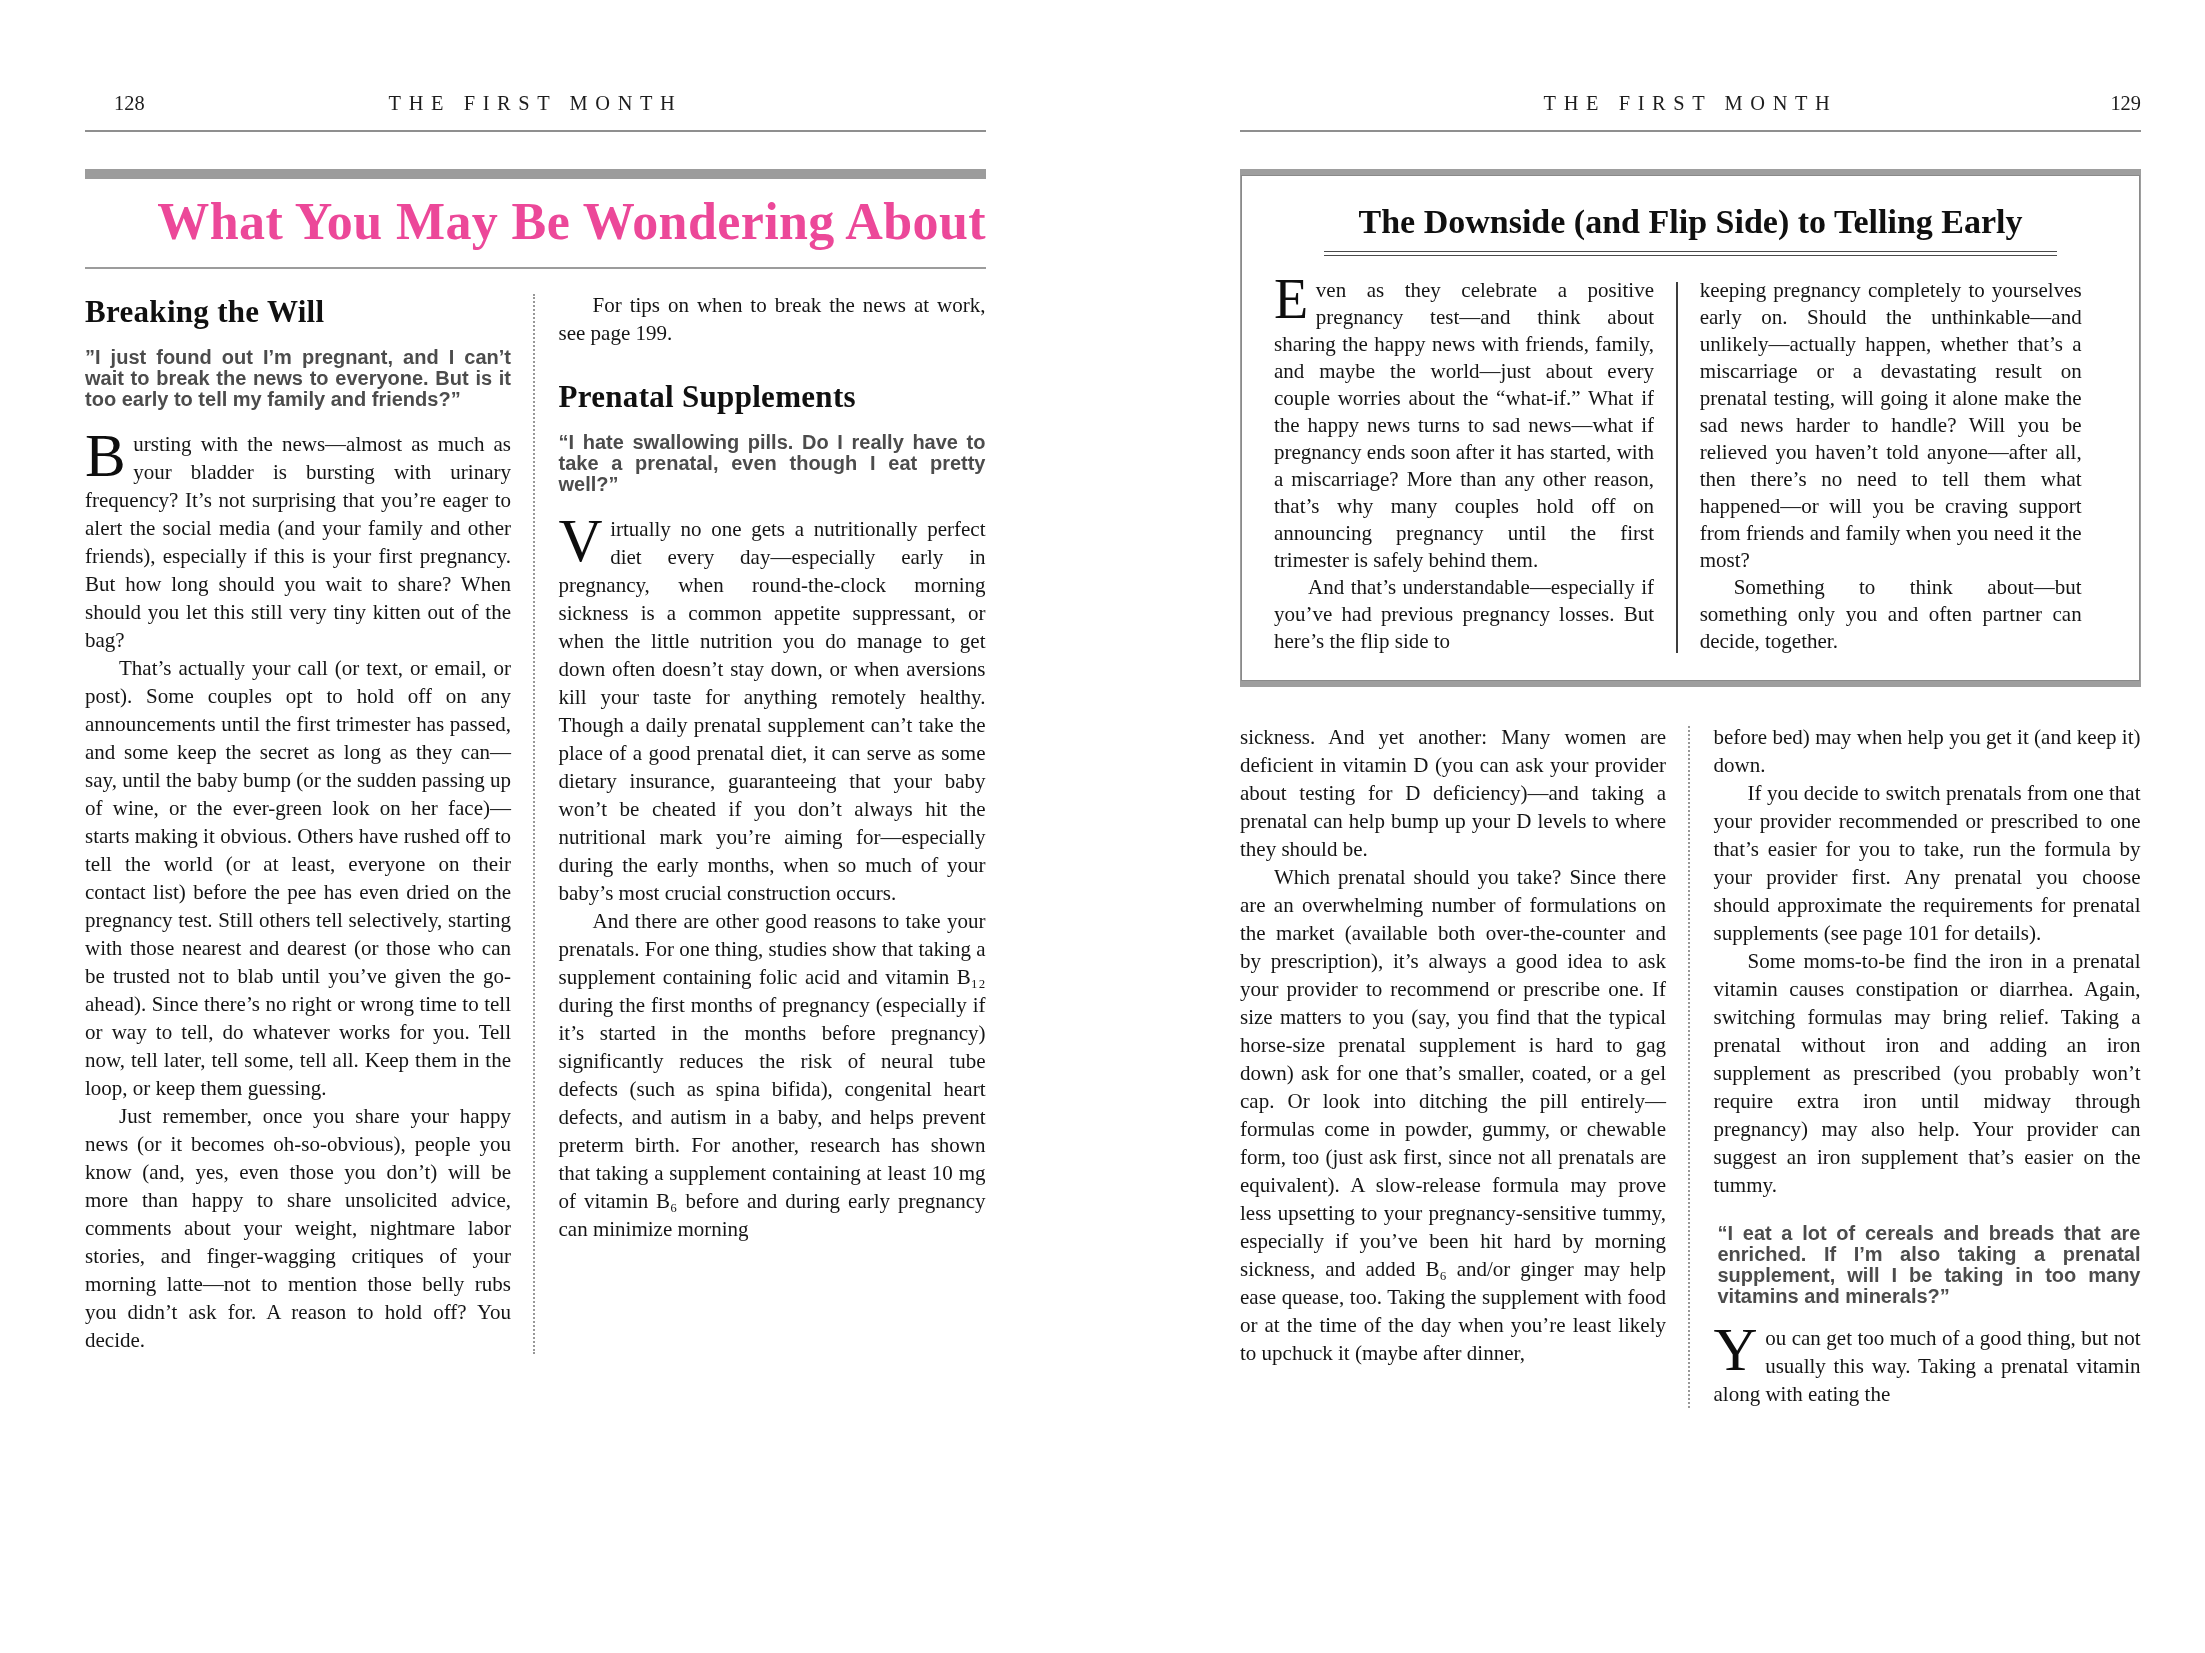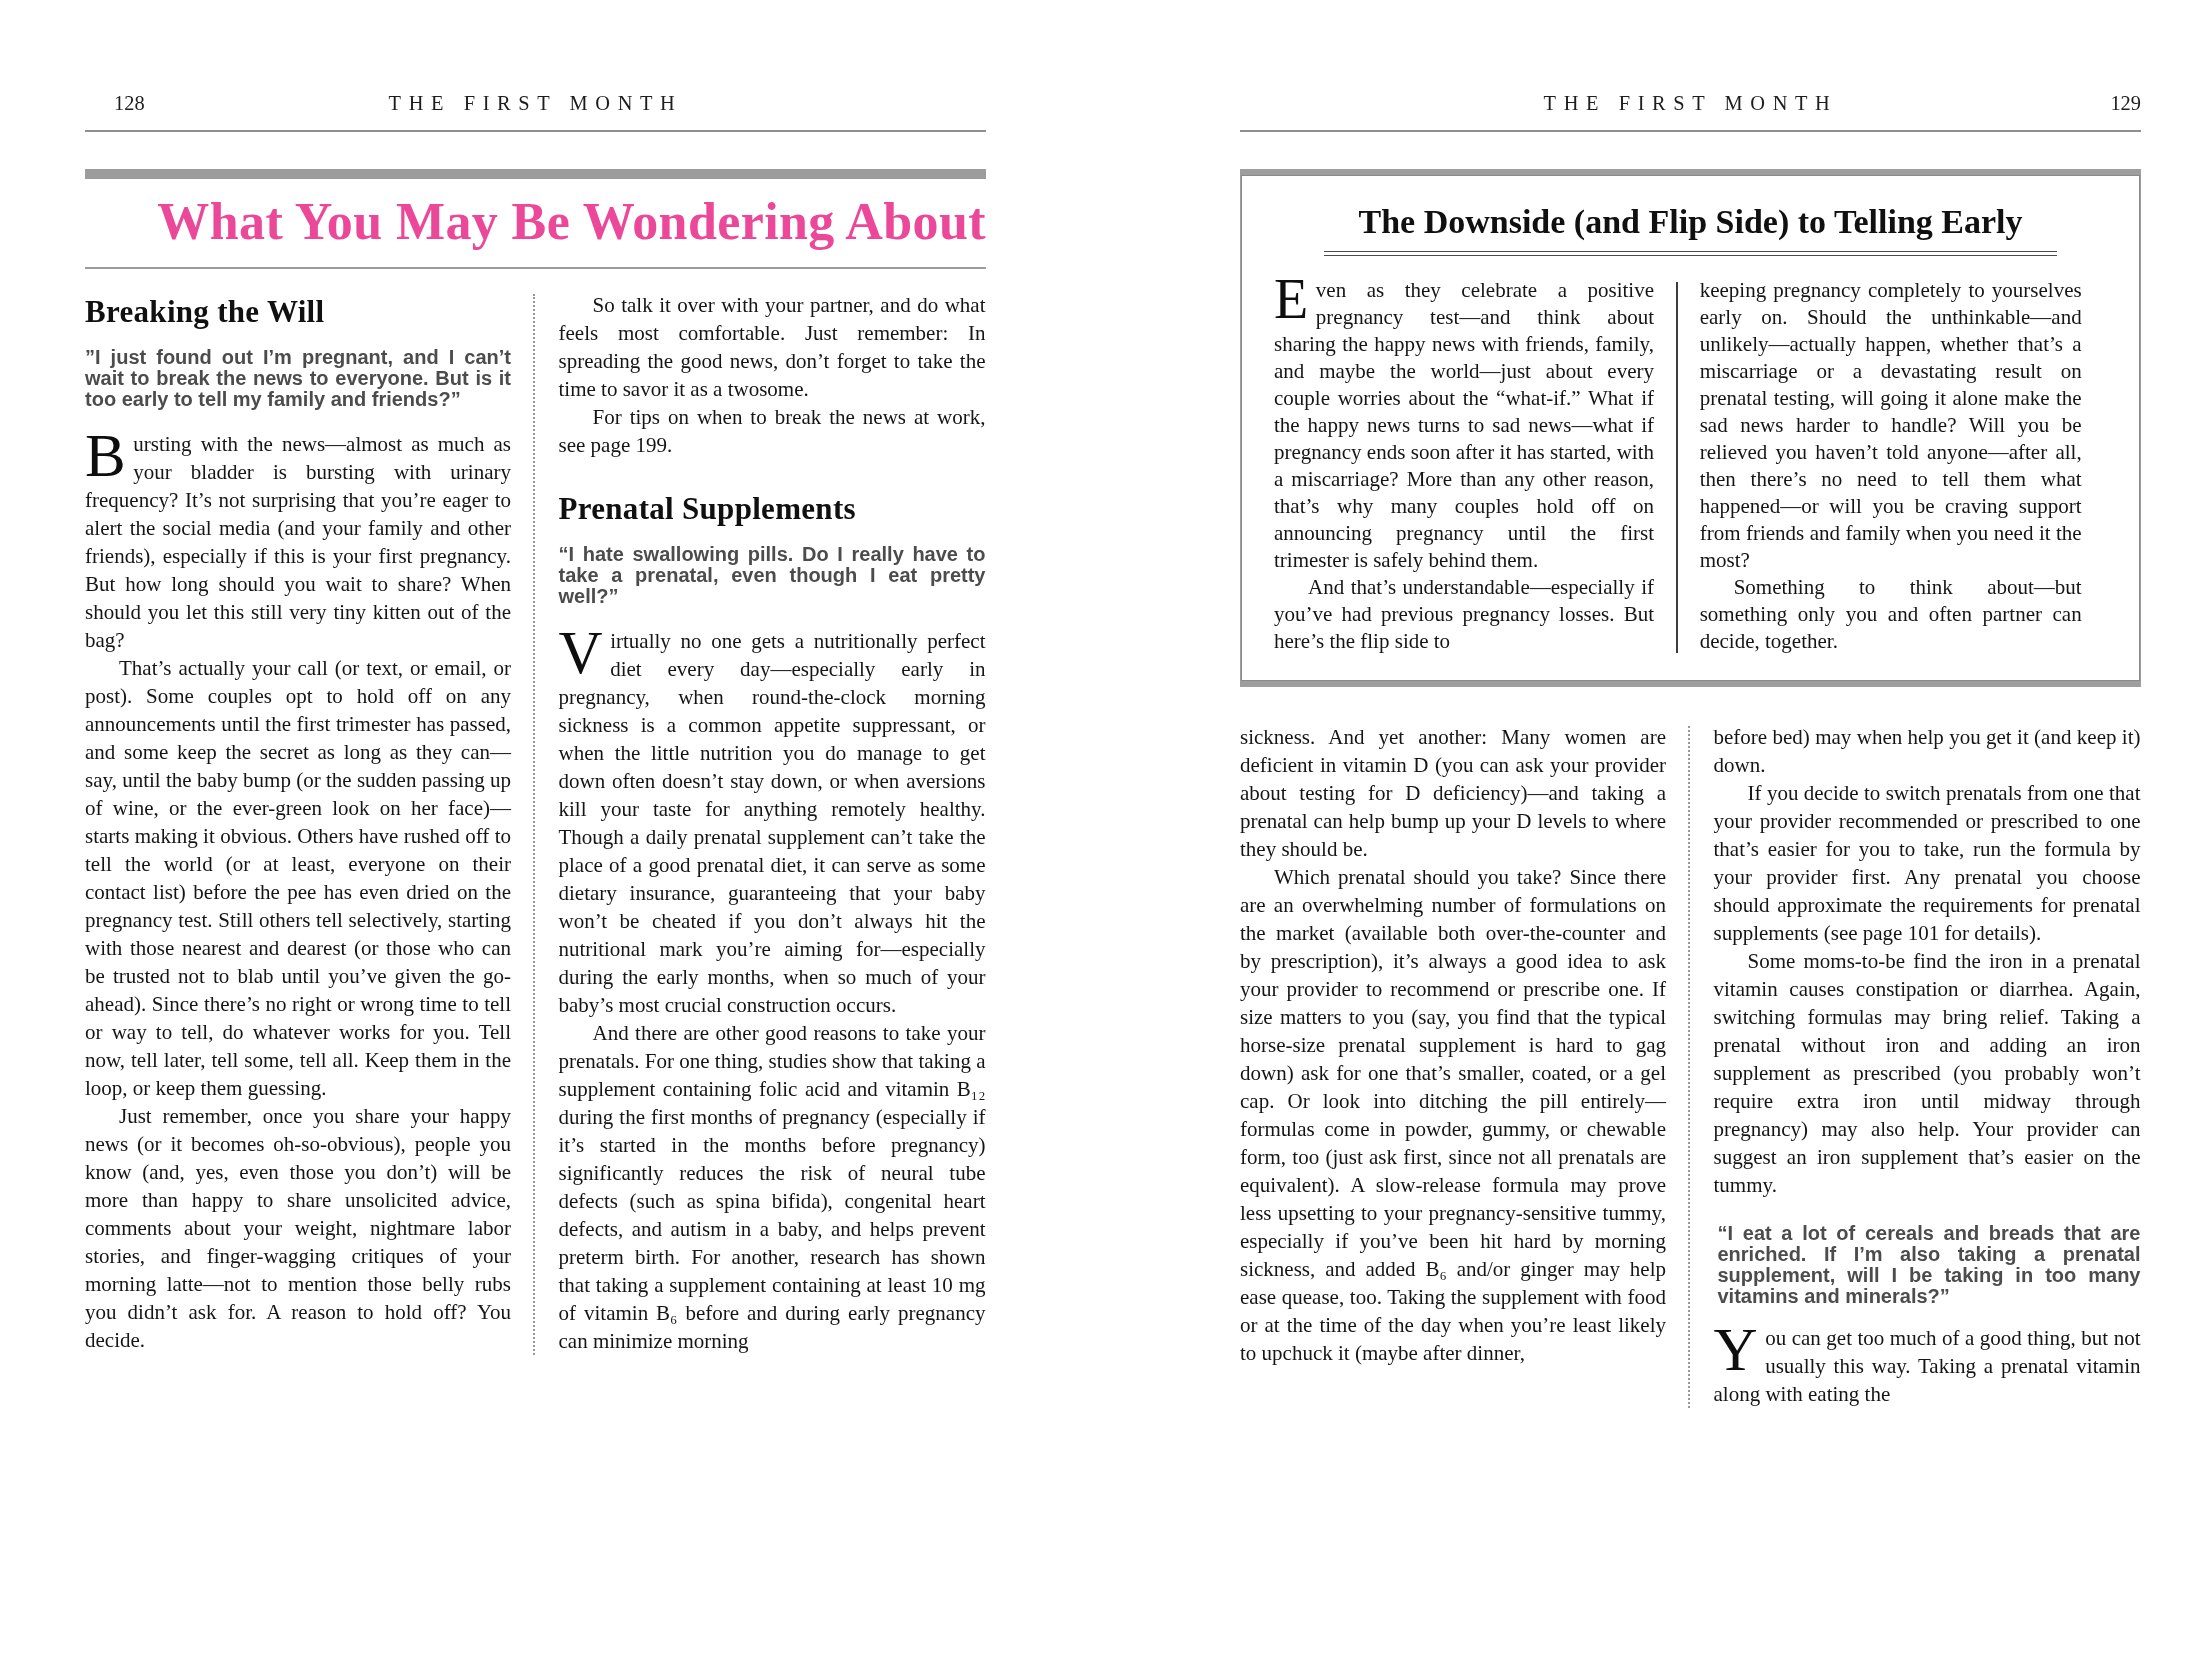--- a/index.html
+++ b/index.html
@@ -108,21 +108,20 @@
   <div class="cols main">
     <div class="col">
       <h2 class="sect">Breaking the Will</h2>
       <div class="question">”I just found out I’m pregnant, and I can’t wait to break the news to everyone. But is it too early to tell my family and friends?”</div>
       <p class="bp"><span class="dc">B</span><span>ursting with the news—almost as much as your bladder is bursting with urinary frequency? It’s not surprising that you’re eager to alert the social media (and your family and other friends), especially if this is your first pregnancy. But how long should you wait to share? When should you let this still very tiny kitten out of the bag?</span></p>
       <p class="bp ind">That’s actually your call (or text, or email, or post). Some couples opt to hold off on any announcements until the first trimester has passed, and some keep the secret as long as they can—say, until the baby bump (or the sudden passing up of wine, or the ever-green look on her face)—starts making it obvious. Others have rushed off to tell the world (or at least, everyone on their contact list) before the pee has even dried on the pregnancy test. Still others tell selectively, starting with those nearest and dearest (or those who can be trusted not to blab until you’ve given the go-ahead). Since there’s no right or wrong time to tell or way to tell, do whatever works for you. Tell now, tell later, tell some, tell all. Keep them in the loop, or keep them guessing.</p>
       <p class="bp ind">Just remember, once you share your happy news (or it becomes oh-so-obvious), people you know (and, yes, even those you don’t) will be more than happy to share unsolicited advice, comments about your weight, nightmare labor stories, and finger-wagging critiques of your morning latte—not to mention those belly rubs you didn’t ask for. A reason to hold off? You decide.</p>
     </div>
     <div class="vdot"></div>
     <div class="col c2">
-      <p class="bp ind">So talk it over with your partner, and do what feels most comfortable. Just remember: In spreading the good news, don’t forget to take the time to savor it as a twosome.</p>
       <p class="bp ind">For tips on when to break the news at work, see page 199.</p>
       <h2 class="sect" style="margin-top:32px;">Prenatal Supplements</h2>
       <div class="question">“I hate swallowing pills. Do I really have to take a prenatal, even though I eat pretty well?”</div>
       <p class="bp"><span class="dc">V</span><span>irtually no one gets a nutritionally perfect diet every day—especially early in pregnancy, when round-the-clock morning sickness is a common appetite suppressant, or when the little nutrition you do manage to get down often doesn’t stay down, or when aversions kill your taste for anything remotely healthy. Though a daily prenatal supplement can’t take the place of a good prenatal diet, it can serve as some dietary insurance, guaranteeing that your baby won’t be cheated if you don’t always hit the nutritional mark you’re aiming for—especially during the early months, when so much of your baby’s most crucial construction occurs.</span></p>
       <p class="bp ind">And there are other good reasons to take your prenatals. For one thing, studies show that taking a supplement containing folic acid and vitamin B₁₂ during the first months of pregnancy (especially if it’s started in the months before pregnancy) significantly reduces the risk of neural tube defects (such as spina bifida), congenital heart defects, and autism in a baby, and helps prevent preterm birth. For another, research has shown that taking a supplement containing at least 10 mg of vitamin B₆ before and during early pregnancy can minimize morning</p>
     </div>
   </div>
 </div>
 
 <div class="page" id="page-right">

